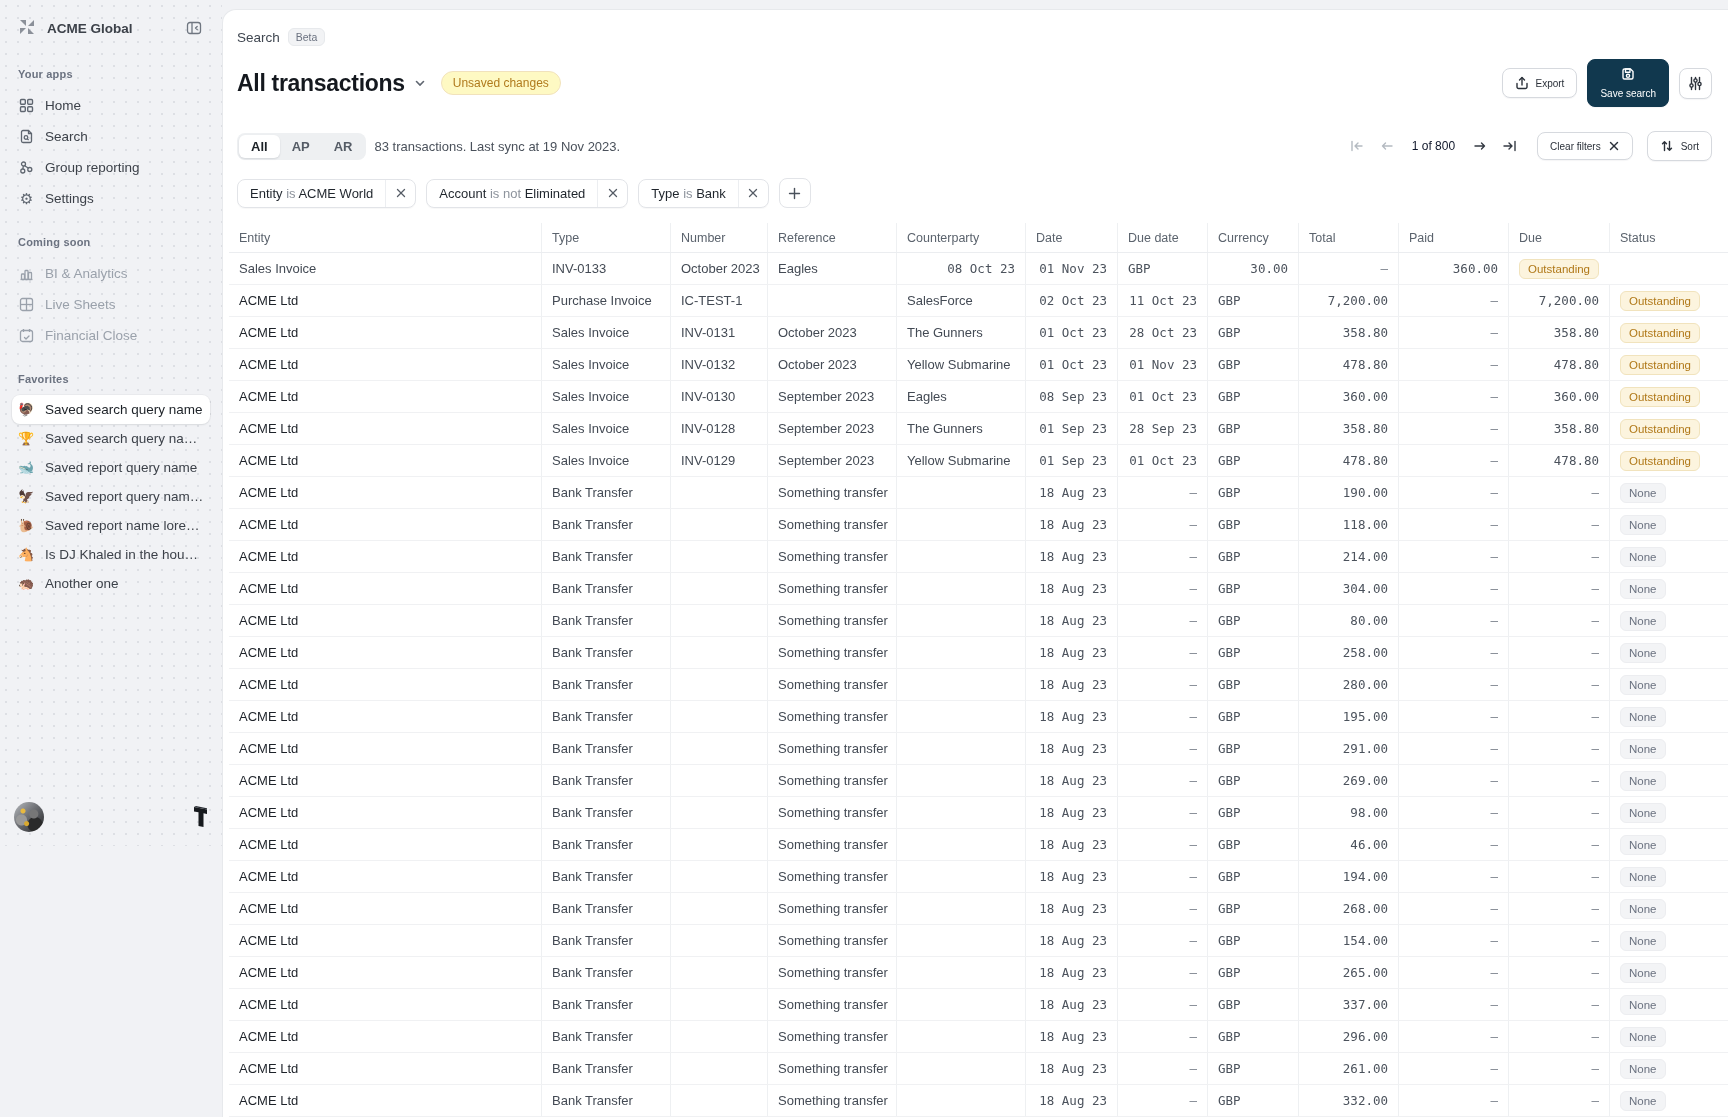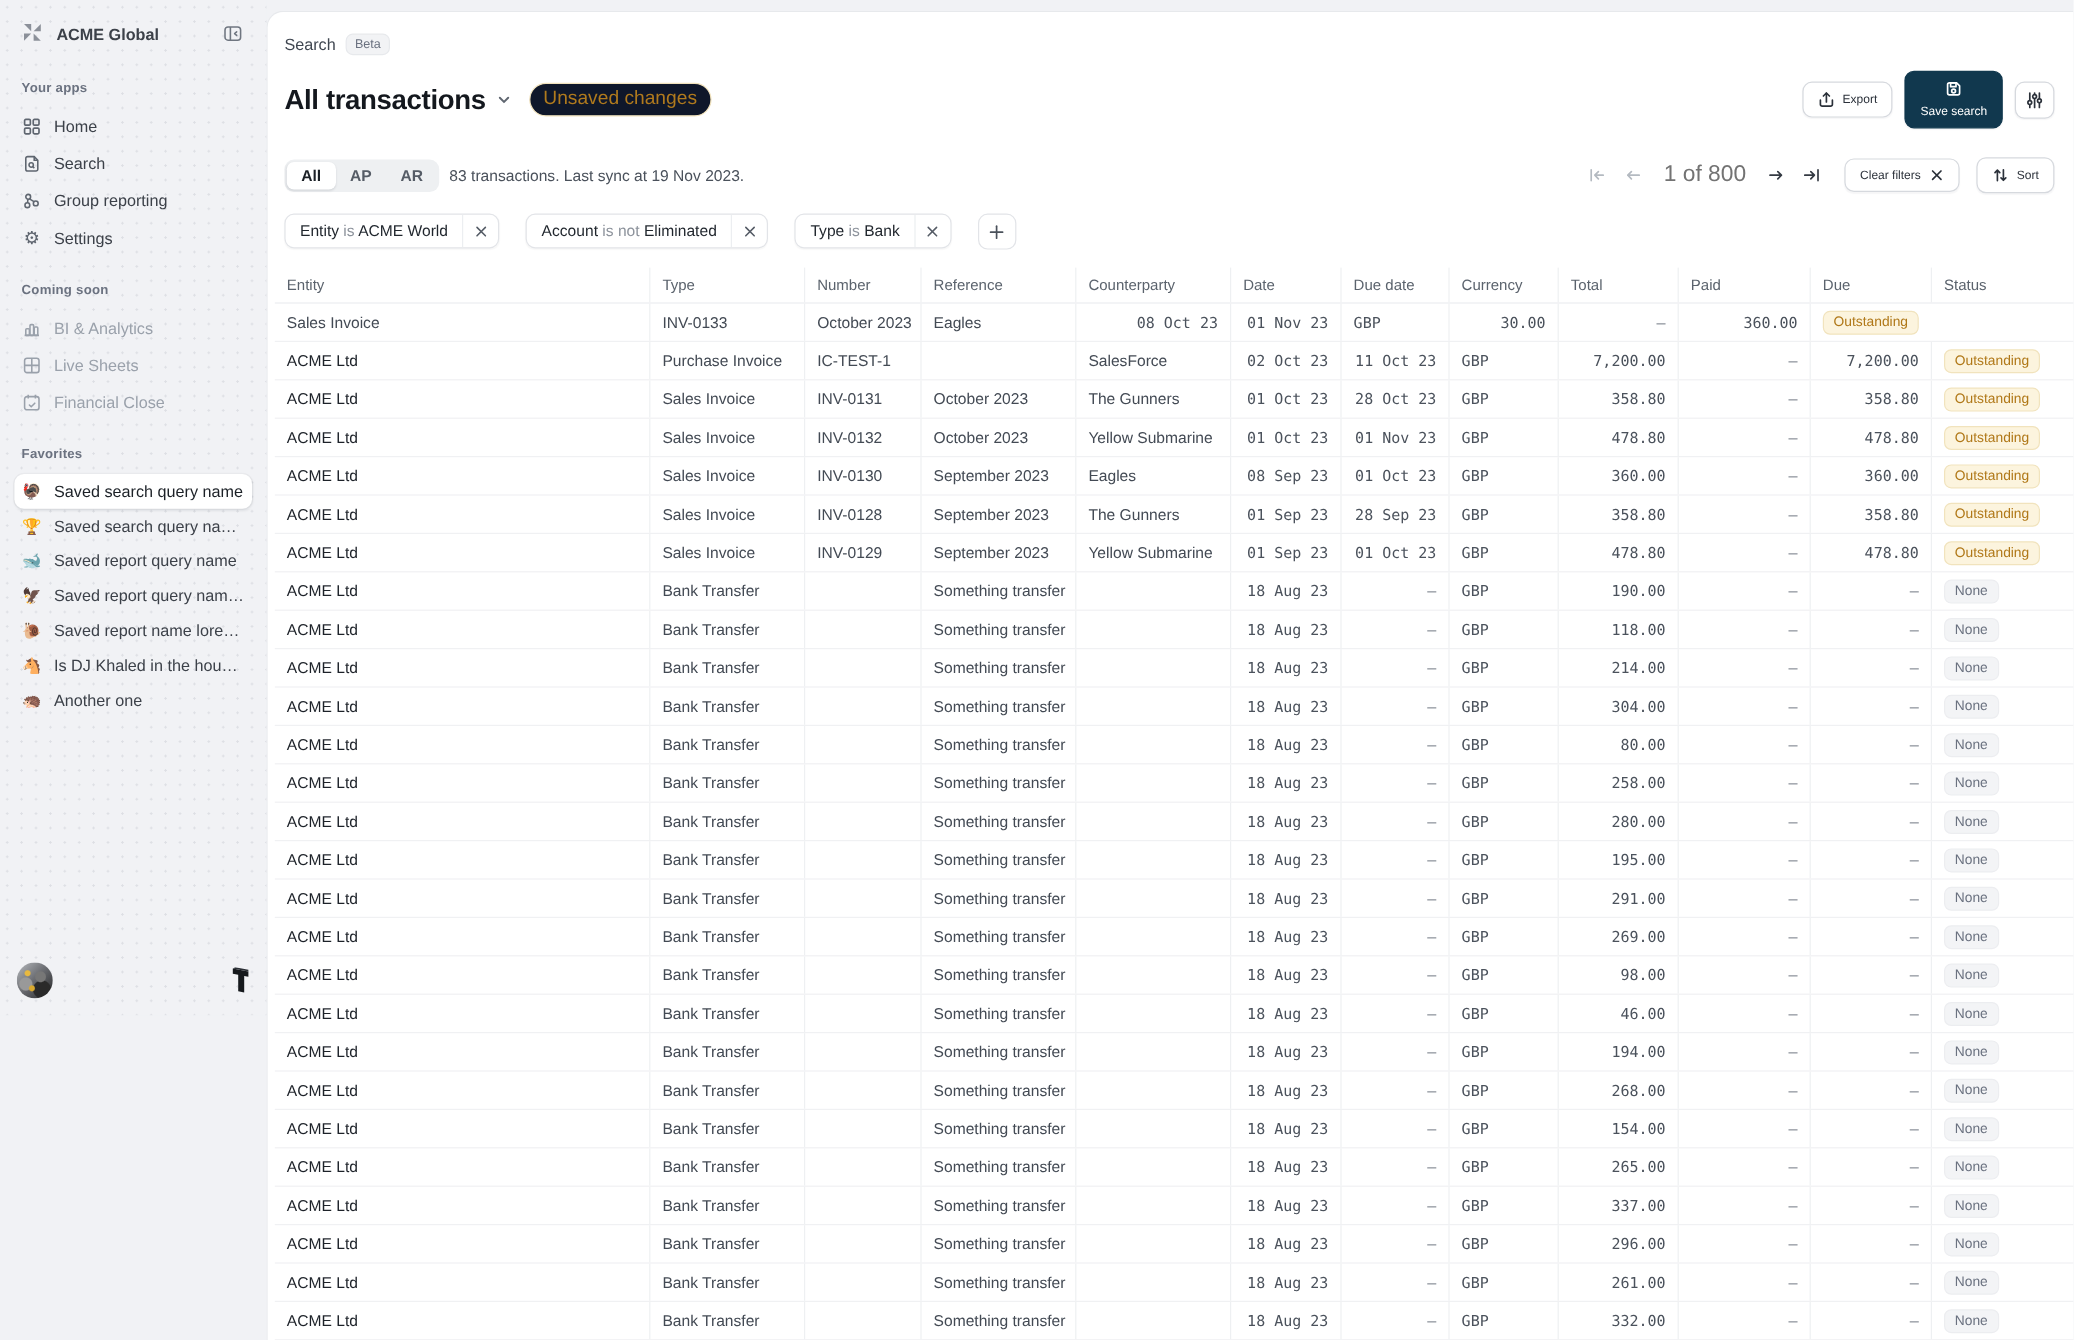--- a/index.html
+++ b/index.html
@@ -47,44 +47,44 @@
     background:#ffffff; border-radius:14px 0 0 0;
     border-left:1px solid #e7e9ec; border-top:1px solid #e7e9ec;
     padding:18px 0 0 14px; overflow:hidden;
   }
   .crumb-row { display:flex; align-items:center; gap:8px; margin-bottom:13px; }
   .crumb { font-size:13.5px; color:#3f4650; }
   .beta-badge { font-size:10.5px; color:#6b7280; background:#f2f3f5; border:1px solid #e7e9ec; border-radius:6px; padding:2px 7px; font-weight:400; }
   .title-row { display:flex; align-items:center; margin-bottom:24px; padding-right:16px; }
   .page-title { font-size:23px; font-weight:700; letter-spacing:-0.3px; color:#14181e; }
   .chev { margin-left:8px; color:#5f6670; cursor:pointer; display:flex; }
-  .unsaved-badge { margin-left:14px; font-size:16px; color:#b07a1d; background:#0f172a; border:1px solid #f1e2bc; border-radius:999px; padding:4px 11px; }
+  .unsaved-badge { margin-left:14px; font-size:12px; color:#b07a1d; background:#fef9c3; border:1px solid #f1e2bc; border-radius:999px; padding:4px 11px; }
   .spacer { flex:1; }
   .btn { display:inline-flex; align-items:center; gap:7px; font-size:10px; border-radius:8px; padding:7px 12px; cursor:pointer; border:1px solid #d6d9de; background:#fff; color:#2b313a; box-shadow:0 1px 1px rgba(16,24,40,.04); }
   .btn + .btn { margin-left:10px; }
   .btn.primary { background:#11384e; border-color:#11384e; color:#fff; font-weight:500;flex-direction:column; }
   .btn.iconbtn { padding:7px 8px; }
 
   
   .toolbar { display:flex; align-items:center; margin-bottom:17px; padding-right:16px; }
   .seg { display:flex; background:#eef0f2; border-radius:8px; padding:2px; }
   .seg .opt { font-size:13px; padding:4px 12px; border-radius:6px; color:#555c66; cursor:pointer;font-weight:bold; }
   .seg .opt.on { background:#fff; color:#1b2026; font-weight:600; box-shadow:0 1px 2px rgba(16,24,40,.12); }
   .search-box { display:flex; align-items:center; gap:8px; width:282px; height:30px; margin-left:10px; border:1px solid #dcdfe3; border-radius:8px; padding:0 10px; color:#9aa1ab; }
   .search-box input { border:0; outline:0; font-size:13.5px; width:100%; background:transparent; color:#3c4149; font-family:"Liberation Sans",sans-serif; }
   .search-box input::placeholder { color:#9aa1ab; }
   .sync-note { font-size:13px; color:#4a515b; margin-left:8px; }
   .pager { display:flex; align-items:center; gap:4px; margin-left:auto; }
   .pg-btn { width:26px; height:26px; display:flex; align-items:center; justify-content:center; border-radius:6px; cursor:pointer; }
   .pg-btn.disabled { color:#b4bac1; }
   .pg-btn.on { color:#343a43; }
-  .pg-count { font-size:19px; color:#737373; margin:0 8px; white-space:nowrap; }
+  .pg-count { font-size:12px; color:#0f172a; margin:0 8px; white-space:nowrap; }
 
   
-  .chips { display:flex; align-items:flex-start; gap:22px; margin-bottom:15px; }
+  .chips { display:flex; align-items:center; gap:10px; margin-bottom:15px; }
   .chip { display:flex; align-items:stretch; border:1px solid #e2e4e8; border-radius:8px; background:#fff; overflow:hidden; box-shadow:0 1px 1px rgba(16,24,40,.03); }
   .chip .txt { font-size:13px; padding:6px 12px; color:#1f252c; white-space:nowrap; }
   .chip .txt .op { color:#8d939c; }
   .chip .x { display:flex; align-items:center; justify-content:center; width:30px; border-left:1px solid #eceef1; color:#555c66; cursor:pointer; }
   .chip-add { width:32px; height:30px; border:1px solid #e2e4e8; border-radius:8px; background:#fff; display:flex; align-items:center; justify-content:center; color:#4a515b; cursor:pointer; font-size:16px; }
 
   
   .table { margin-left:-8px; width:1508px; }
   .trow { display:grid; grid-template-columns:313px 129px 97px 129px 129px 92px 90px 91px 100px 110px 101px 1fr; align-items:center; height:32px; border-bottom:1px solid #f0f1f3; }
   .trow.thead { height:30px; border-bottom:1px solid #ebedf0; }

